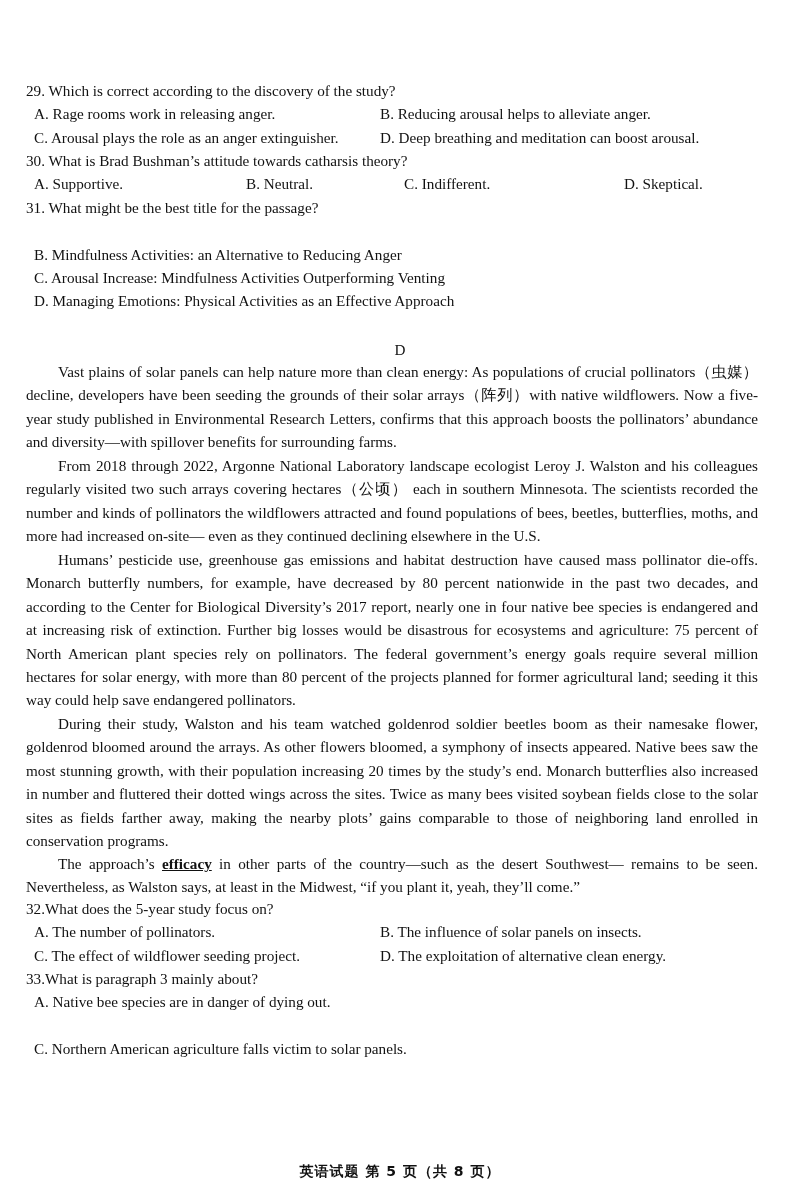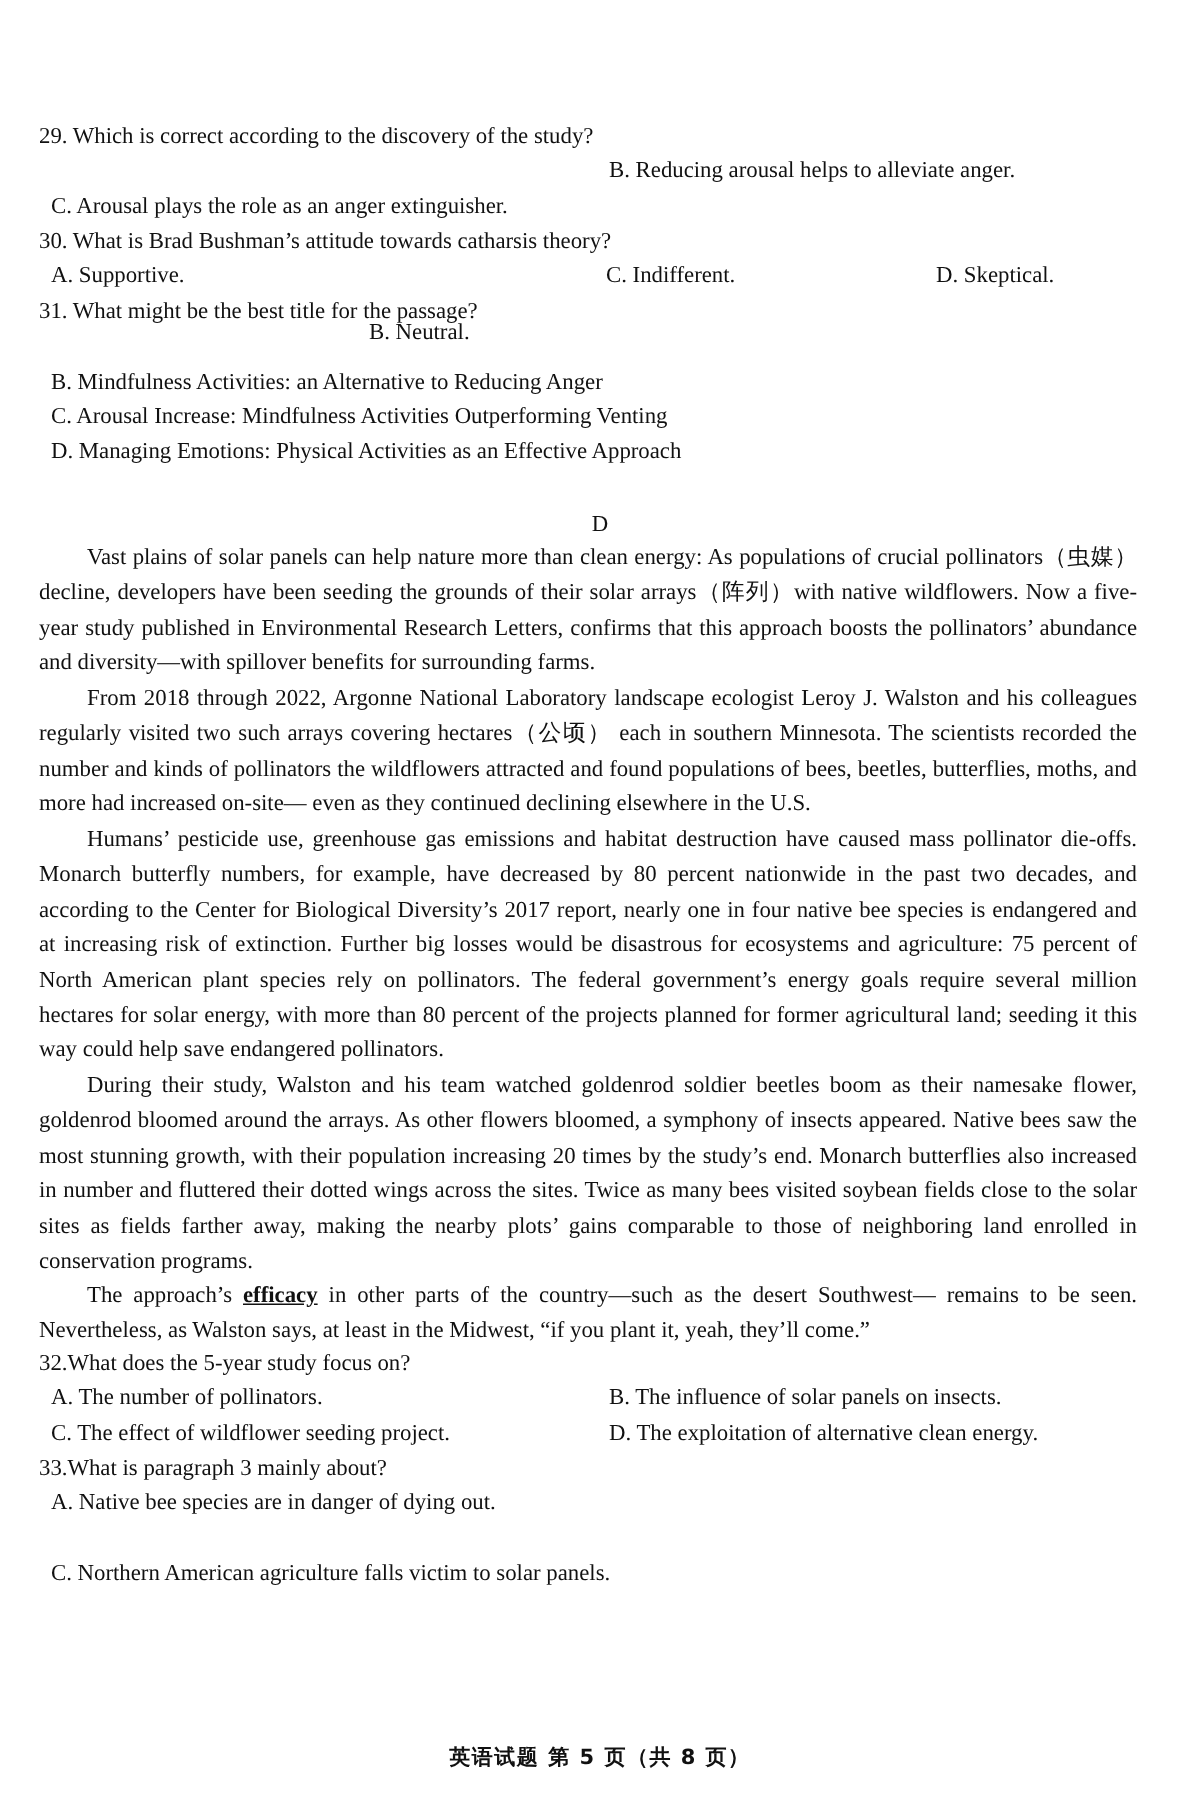--- a/index.html
+++ b/index.html
@@ -6,22 +6,22 @@
   body {
     width: 800px; height: 1201px; position: relative; overflow: hidden;
     font-family: "Liberation Serif", "DejaVu Serif", serif;
     color: #111111;
     font-size: 15.2px;
   }
   .page { position: absolute; left: 0; top: 0; width: 800px; height: 1201px; }
   .line { position: absolute; white-space: nowrap; line-height: 20px; }
   .q { left: 26px; }
   .opt { left: 34px; }
-  .col2 { left: 406px; }
-  .col-b3 { left: 246px; margin-top: 38px; }
+  .col2 { left: 380px; }
+  .col-b3 { left: 246px; }
   .col-c3 { left: 404px; text-align: right; }
   .col-d3 { left: 624px; }
   .para {
     position: absolute; left: 26px; width: 732px;
     line-height: 23.4px; text-align: justify; text-indent: 32px;
   }
   .section-letter { position: absolute; left: 0; width: 800px; text-align: center; top: 340px; line-height: 20px; }
   .underline-bold { font-weight: bold; text-decoration: underline; }
   .footer {
     position: absolute; top: 1147px; left: 0; width: 800px; text-align: center;
@@ -30,22 +30,24 @@
 </style>
 </head>
 <body>
 
 <div class="page">
 
   <div class="line q" style="top:81px">
     <span>29.</span>
     <span>Which is correct according to the discovery of the study?</span>
   </div>
+  <div class="line opt" style="top:104px">A. Rage rooms work in releasing anger.</div>
   <div class="line col2" style="top:104px">B. Reducing arousal helps to alleviate anger.</div>
   <div class="line opt" style="top:128px">C. Arousal plays the role as an anger extinguisher.</div>
+  <div class="line col2" style="top:128px">D. Deep breathing and meditation can boost arousal.</div>
 
   <div class="line q" style="top:151px">
     <span>30.</span>
     <span>What is Brad Bushman’s attitude towards catharsis theory?</span>
   </div>
   <div class="line opt" style="top:174px">A. Supportive.</div>
   <div class="line col-b3" style="top:174px">B. Neutral.</div>
   <div class="line col-c3" style="top:174px">C. Indifferent.</div>
   <div class="line col-d3" style="top:174px">D. Skeptical.</div>
 

